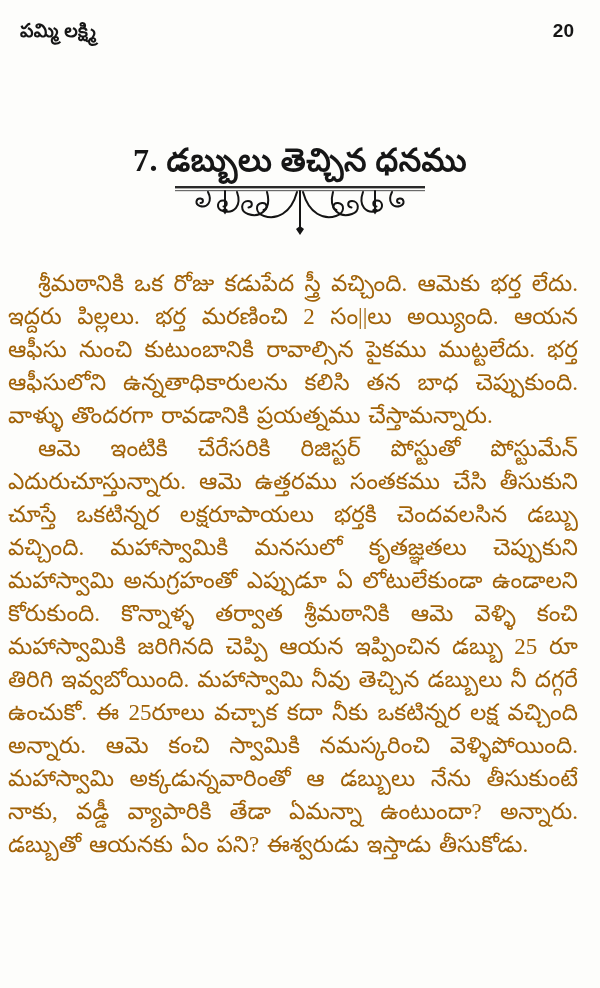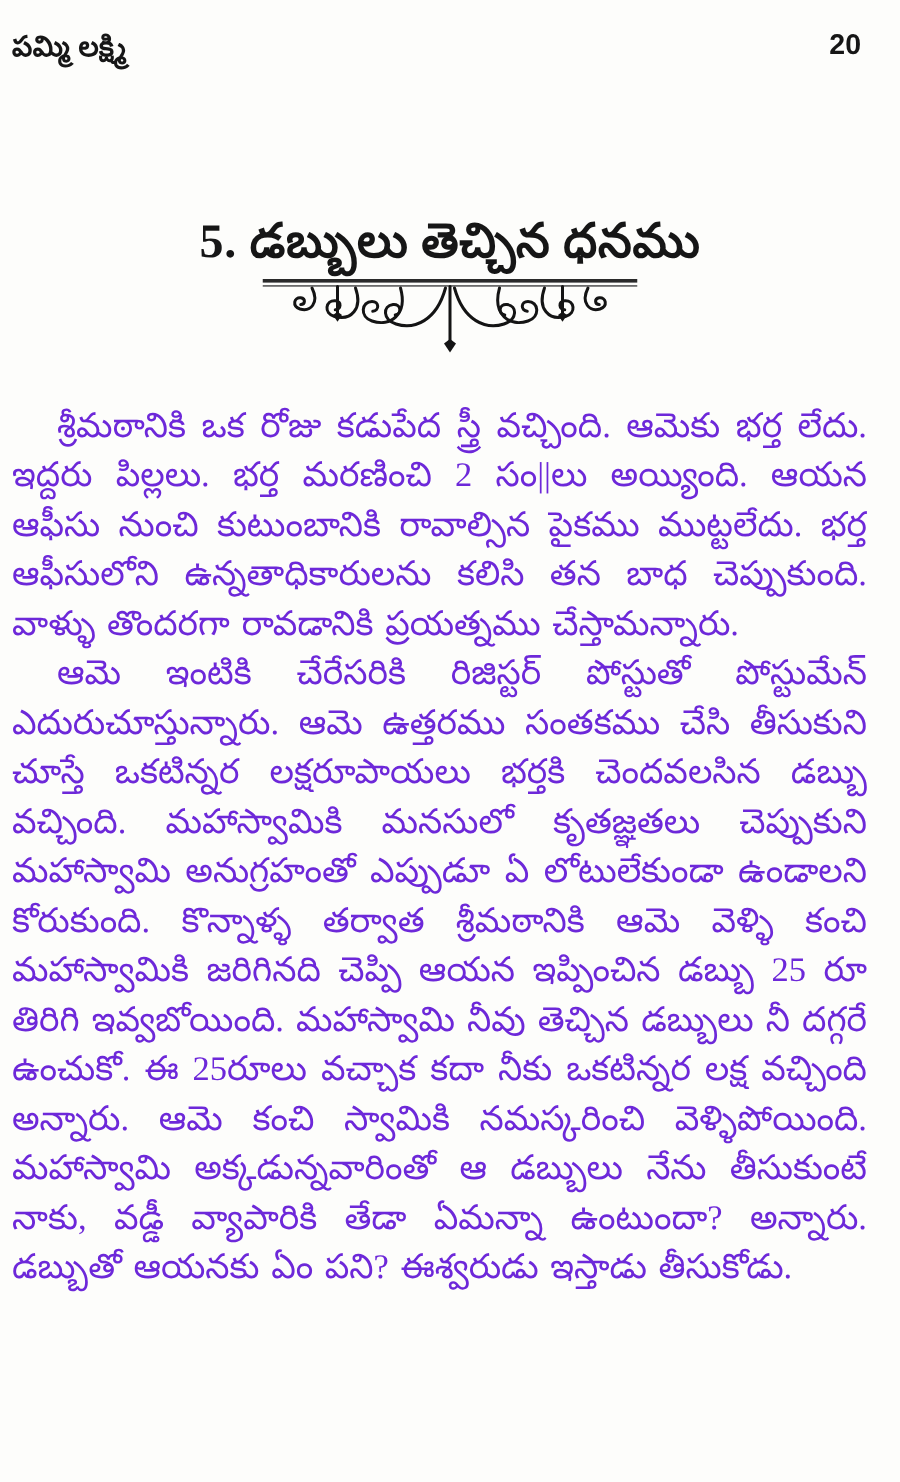--- a/index.html
+++ b/index.html
@@ -16,21 +16,21 @@
     margin: 0 auto;
     background: #fdfdfb;
     color: #161616;
     overflow: hidden;
     box-sizing: border-box;
   }
   .page-header {
     display: flex;
     justify-content: space-between;
     align-items: flex-start;
-    padding: 20px 26px 0 8px;
+    padding: 20px 26px 0 20px;
   }
   .running-title {
     font-family: "Liberation Sans", "DejaVu Sans", sans-serif;
     font-weight: bold;
     font-size: 19px;
     letter-spacing: 0.3px;
   }
   .page-number {
     font-family: "Liberation Sans", "DejaVu Sans", sans-serif;
     font-weight: bold;
@@ -54,36 +54,36 @@
   .body-text {
     margin: 23px 22px 0 8px;
   }
   .body-text p {
     margin: 0;
     text-align: justify;
     text-indent: 30px;
     font-size: 23px;
     line-height: 33px;
     word-spacing: 2px;
-    color: #6d28d9;
+    color: #a16207;
   }
 </style>
 </head>
 <body>
 
 <div class="page">
 
   <header class="page-header">
     <span class="running-title">పమ్మి లక్ష్మి</span>
     <span class="page-number">20</span>
   </header>
 
   <main>
 
-    <h1 class="chapter-title">5. డబ్బులు తెచ్చిన ధనము</h1>
+    <h1 class="chapter-title">7. డబ్బులు తెచ్చిన ధనము</h1>
 
     <svg class="ornament" viewBox="0 0 250 58" xmlns="http://www.w3.org/2000/svg" aria-hidden="true">
 
       <rect x="0" y="0" width="250" height="2.4" fill="#2a2a2a"></rect>
       <rect x="0" y="4" width="250" height="1.2" fill="#6b6b6b"></rect>
 
       <g stroke="#141414" stroke-width="2" fill="none" stroke-linecap="round">
         <path d="M125,5 L125,41"></path>
       </g>
       <path d="M125,49 l-4,-6 4,-3 4,3 z" fill="#141414"></path>

